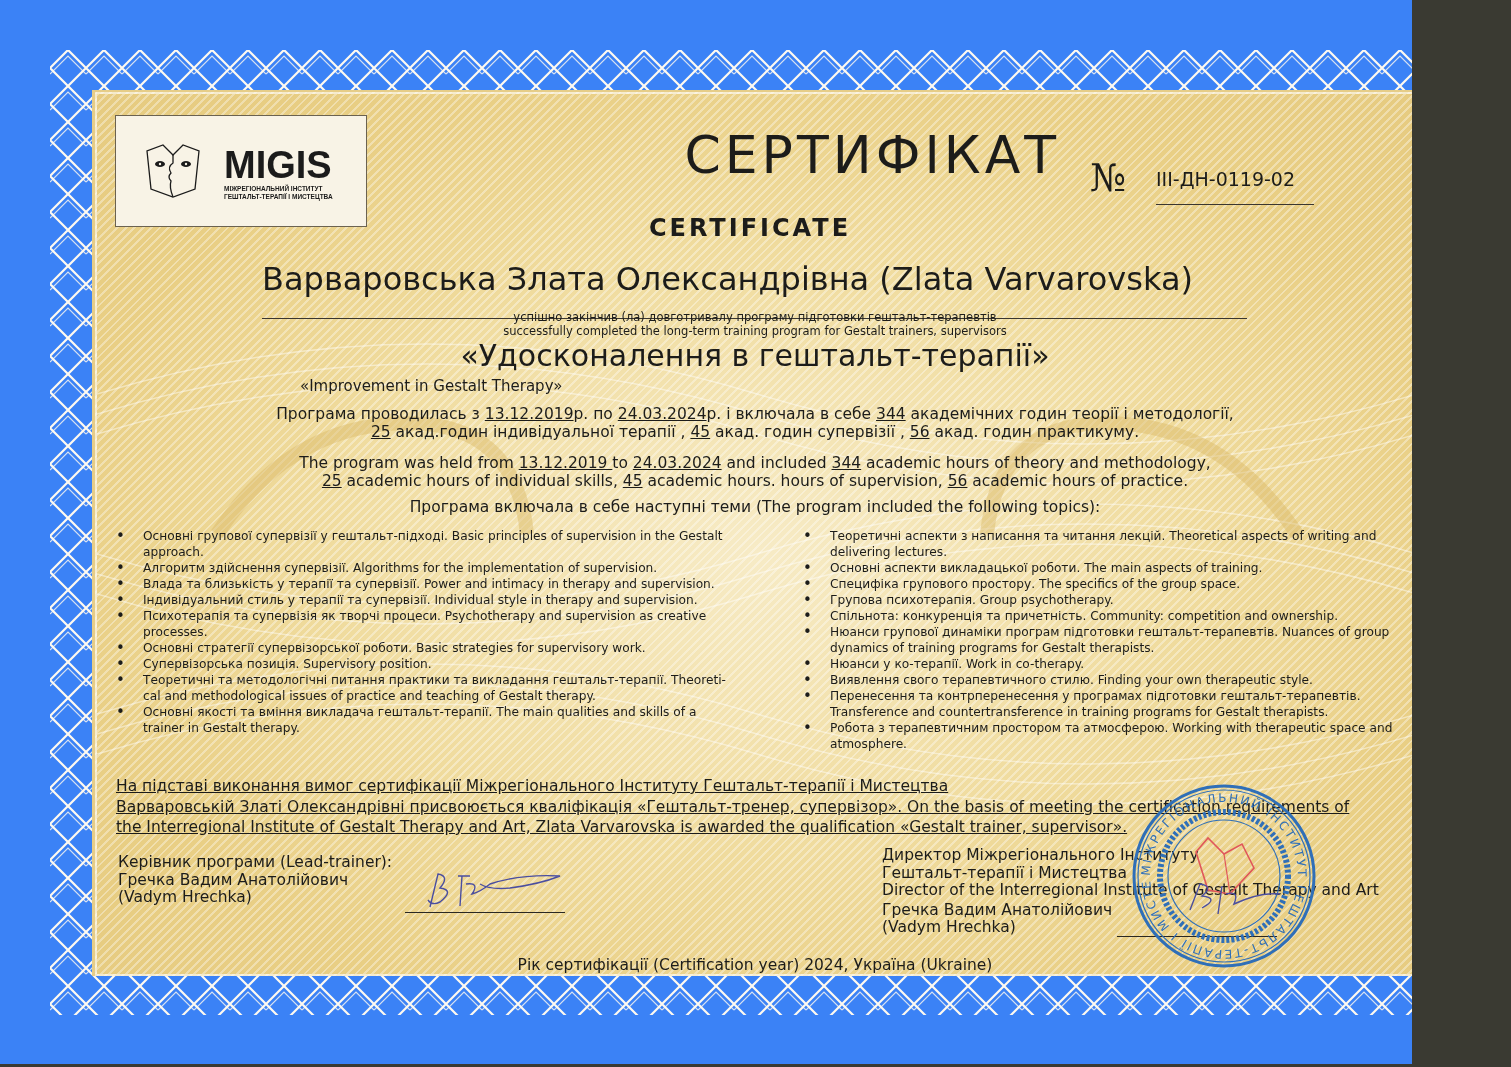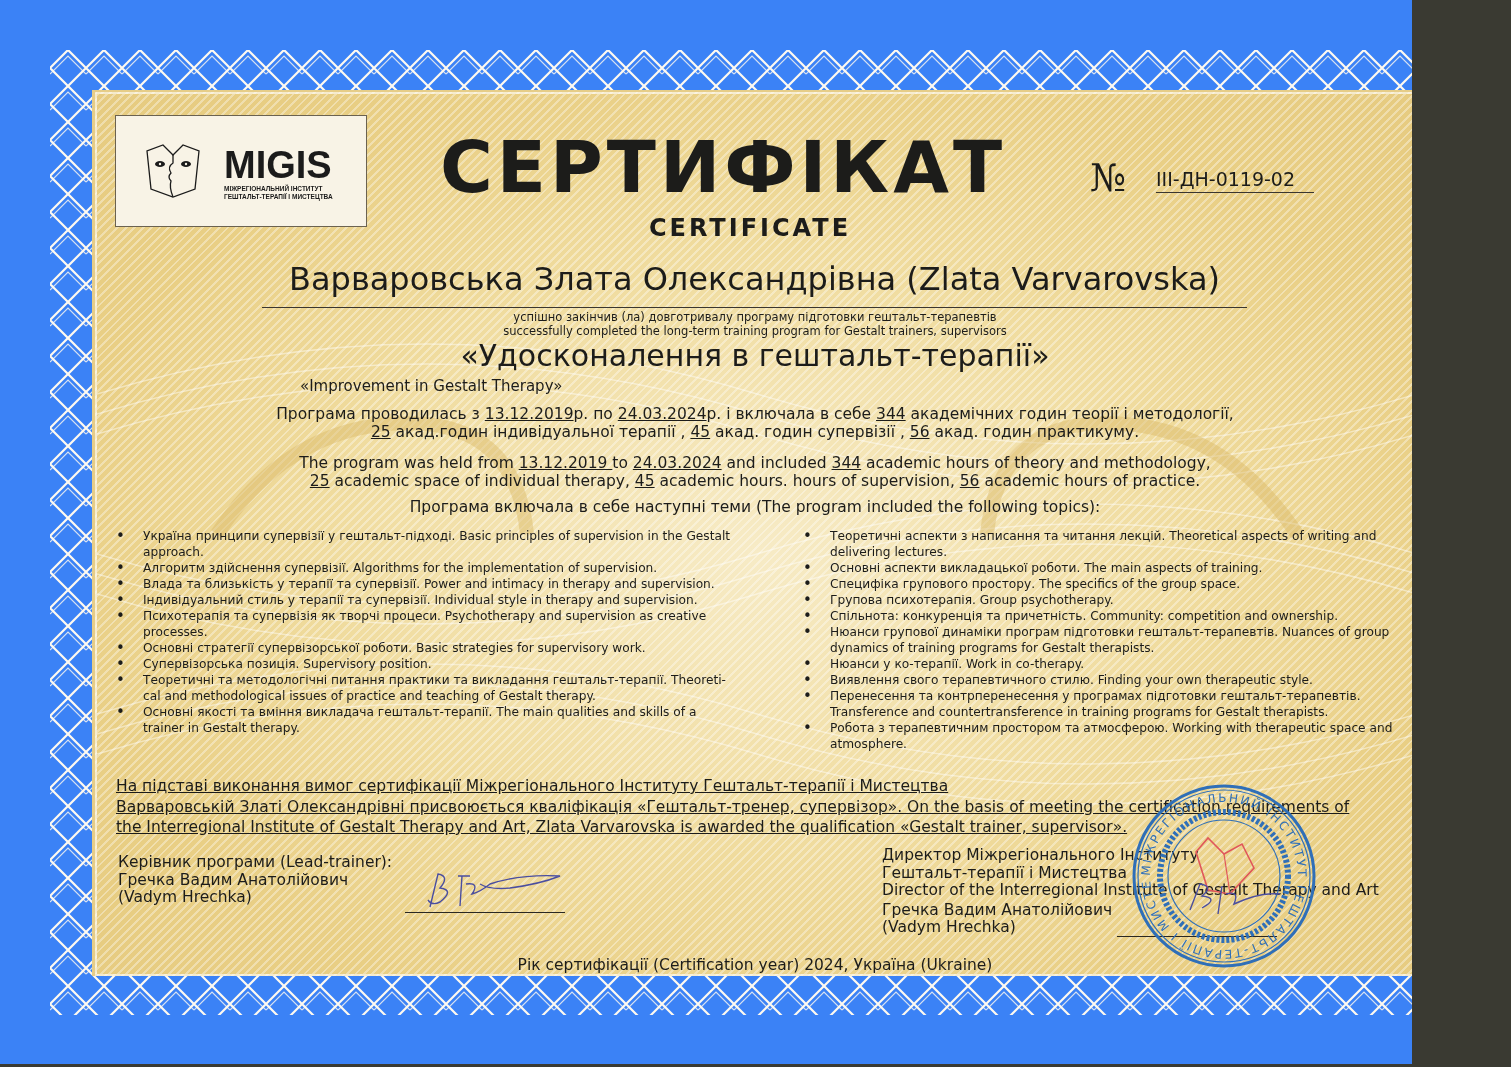--- a/index.html
+++ b/index.html
@@ -9,25 +9,25 @@
   .inner{position:absolute;left:95px;top:92px;width:1320px;height:880px;
     background:
       repeating-linear-gradient(135deg, rgba(255,255,255,0.35) 0 2px, rgba(255,255,255,0) 2px 6px),
       radial-gradient(ellipse at 50% 52%, #f7ebc6 0%, #f0dc9f 45%, #e9cf85 75%, #e6cb80 100%);
     border:2px solid rgba(255,255,255,0.6);}
   .waves{position:absolute;left:0;top:0;width:100%;height:100%;}
   .logo-box{position:absolute;left:115px;top:115px;width:252px;height:112px;background:#f8f3e6;border:1.5px solid #6b6250;box-sizing:border-box;}
   .logo-icon{position:absolute;left:27px;top:25px;width:60px;height:58px;}
   .logo-title{position:absolute;left:108px;top:28px;font-family:"Liberation Sans",sans-serif;font-weight:bold;font-size:38px;color:#1b1b1b;letter-spacing:0px;}
   .logo-sub{position:absolute;left:108px;top:69px;font-family:"Liberation Sans",sans-serif;font-weight:bold;font-size:6.5px;line-height:8px;color:#1b1b1b;text-transform:uppercase;}
-  .title{position:absolute;left:440px;top:125px;width:620px;text-align:left;font-family:"DejaVu Sans",sans-serif;font-weight:bold;font-size:72px;letter-spacing:4px;color:#1c1c1a;}
+  .title{position:absolute;left:440px;top:125px;width:620px;text-align:right;font-family:"DejaVu Sans",sans-serif;font-weight:normal;font-size:52px;letter-spacing:4px;color:#1c1c1a;}
   .subtitle{position:absolute;left:440px;top:214px;width:620px;text-align:center;font-family:"DejaVu Sans",sans-serif;font-weight:bold;font-size:24px;letter-spacing:3px;color:#1c1c1a;}
   .num-sign{position:absolute;left:1090px;top:156px;font-family:"DejaVu Serif",serif;font-size:38px;color:#1c1c1a;}
-  .num-val{position:absolute;left:1156px;top:168px;width:158px;font-family:"DejaVu Sans",sans-serif;font-size:19px;color:#1c1c1a;border-bottom:1.5px solid #3a3630;padding-bottom:2px;}
-  .name{position:absolute;left:262px;top:260px;width:985px;text-align:center;font-size:32px;color:#1c1c1a;border-bottom:1.5px solid #3a3630;padding-bottom:9px;}
+  .num-val{position:absolute;left:1156px;top:168px;width:158px;font-family:"DejaVu Sans",sans-serif;font-size:19px;color:#1c1c1a;border-bottom:1.5px solid #3a3630;padding-bottom:14px;}
+  .name{position:absolute;left:262px;top:260px;width:985px;text-align:left;font-size:32px;color:#1c1c1a;border-bottom:1.5px solid #3a3630;padding-bottom:20px;}
   .small-c{position:absolute;left:300px;width:910px;text-align:center;font-size:11.5px;color:#1c1c1a;}
   .program{position:absolute;left:300px;top:338px;width:910px;text-align:center;font-size:30px;color:#1c1c1a;}
   .program-en{position:absolute;left:300px;top:377px;width:910px;font-size:15px;color:#1c1c1a;}
   .para{position:absolute;left:200px;width:1110px;text-align:center;font-size:15.5px;line-height:18px;color:#1c1c1a;}
   .u{text-decoration:underline;}
   .topics-head{position:absolute;left:200px;top:498px;width:1110px;text-align:center;font-size:15.5px;color:#1c1c1a;}
   ul.topics{position:absolute;margin:0;padding:0;list-style:none;font-size:12.2px;line-height:16px;color:#1c1c1a;}
   ul.topics li{position:relative;padding-left:27px;}
   ul.topics li::before{content:"\2022";position:absolute;left:0;top:0;font-size:15px;}
   .award{position:absolute;left:116px;top:776px;width:1300px;font-size:15.5px;line-height:20.5px;color:#1c1c1a;text-decoration:underline;}
@@ -103,27 +103,27 @@
   <div class="program">«Удосконалення в гештальт-терапії»</div>
   <div class="program-en">«Improvement in Gestalt Therapy»</div>
 
   <div class="para" style="top:405px;">
     <span>Програма проводилась з </span><span class="u">13.12.2019</span><span>р. по </span><span class="u">24.03.2024</span><span>р. і включала в  себе </span><span class="u">344</span><span> академічних годин теорії і методології,</span><br>
     <span class="u">25</span><span> акад.годин індивідуальної терапії , </span><span class="u">45</span><span> акад. годин супервізії , </span><span class="u">56</span><span> акад. годин практикуму.</span>
   </div>
 
   <div class="para" style="top:454px;">
     <span>The program was held from </span><span class="u">13.12.2019 </span><span>to </span><span class="u">24.03.2024</span><span> and included </span><span class="u">344</span><span> academic hours of theory and methodology,</span><br>
-    <span class="u">25</span><span> academic space of individual therapy, </span><span class="u">45</span><span> academic hours. hours of supervision, </span><span class="u">56</span><span> academic hours of practice.</span>
+    <span class="u">25</span><span> academic hours of individual skills, </span><span class="u">45</span><span> academic hours. hours of supervision, </span><span class="u">56</span><span> academic hours of practice.</span>
   </div>
 
   <div class="topics-head">Програма включала в себе наступні теми (The program included the following topics):</div>
 
   <ul class="topics" style="left:116px;top:528px;width:620px;">
-    <li>Україна принципи супервізії у гештальт-підході. Basic principles of supervision in the Gestalt approach.</li>
+    <li>Основні групової супервізії у гештальт-підході. Basic principles of supervision in the Gestalt approach.</li>
     <li>Алгоритм здійснення супервізії. Algorithms for the implementation of supervision.</li>
     <li>Влада та близькість у терапії та супервізії. Power and intimacy in therapy and supervision.</li>
     <li>Індивідуальний стиль у терапії та супервізії. Individual style in therapy and supervision.</li>
     <li>Психотерапія та супервізія як творчі процеси. Psychotherapy and supervision as creative processes.</li>
     <li>Основні стратегії супервізорської роботи. Basic strategies for supervisory work.</li>
     <li>Супервізорська позиція. Supervisory position.</li>
     <li>Теоретичні та методологічні питання практики та викладання гештальт-терапії. Theoreti-cal and methodological issues of practice and teaching of Gestalt therapy.</li>
     <li>Основні якості та вміння викладача гештальт-терапії. The main qualities and skills of a trainer in Gestalt therapy.</li>
   </ul>
 

